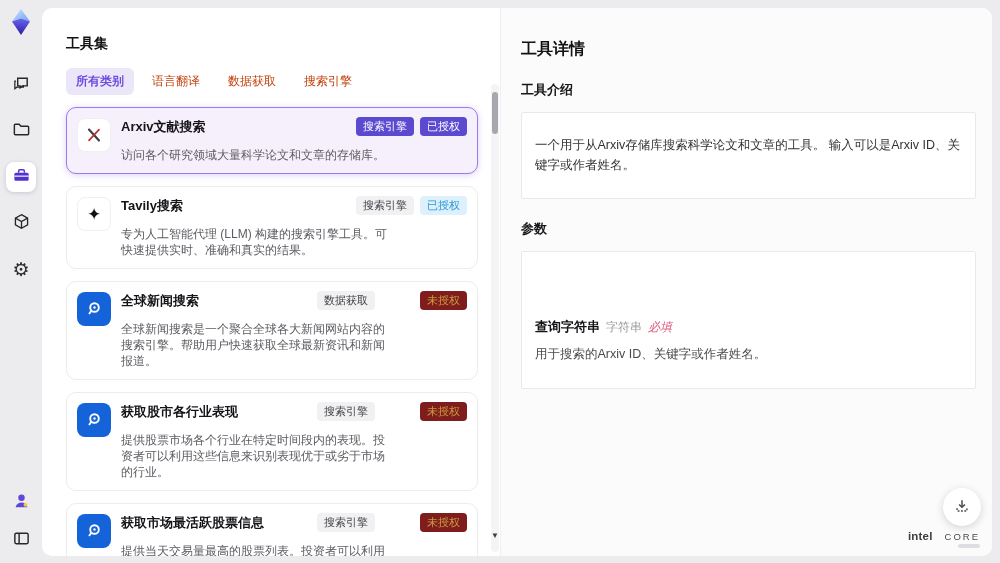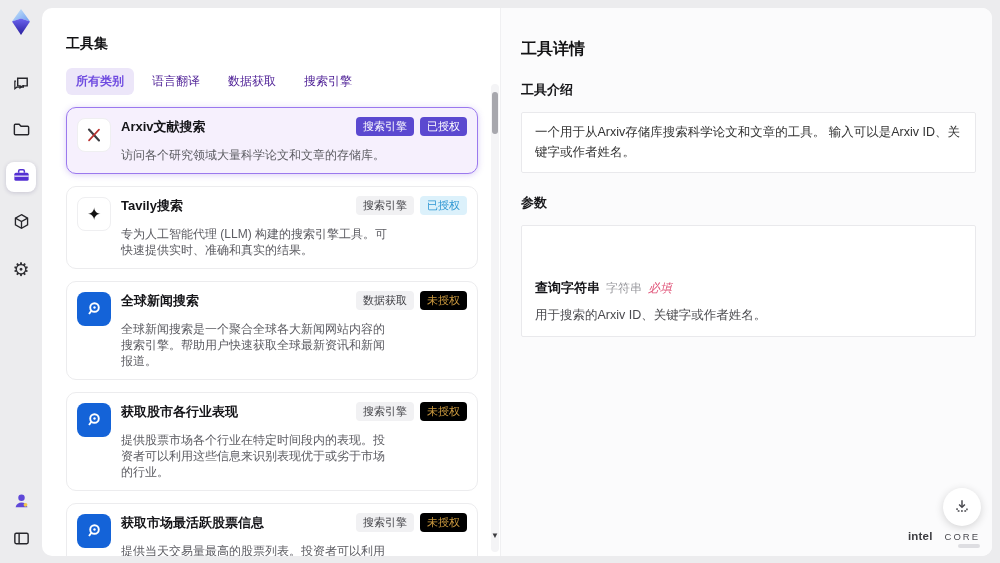--- a/index.html
+++ b/index.html
@@ -16,52 +16,52 @@
   .rail-bottom{margin-top:auto;margin-bottom:8px;display:flex;flex-direction:column;align-items:center;gap:8px;}
   .gear-glyph{font-size:19px;color:#2f2f33;line-height:1;font-family:"DejaVu Sans",sans-serif;}
 
   
   .win{position:absolute;left:42px;top:8px;width:950px;height:548px;background:#fff;border-radius:10px;overflow:hidden;}
 
   
   .list-col{position:absolute;left:0;top:0;width:458px;height:100%;box-sizing:border-box;padding:18px 22px 0 24px;}
   .page-title{font-size:14px;font-weight:bold;color:#121214;}
   .tabs{margin-top:15px;display:flex;gap:8px;align-items:center;}
-  .tab{font-size:12px;color:#4c1d95;padding:5px 10px;border:none;background:none;border-radius:6px;cursor:pointer;
+  .tab{font-size:12px;color:#c2410c;padding:5px 10px;border:none;background:none;border-radius:6px;cursor:pointer;
        font-family:inherit;white-space:nowrap;}
   .tab.active{background:#ece6f9;color:#6f4be0;font-weight:bold;}
   .tool-list{margin-top:12px;display:flex;flex-direction:column;gap:12px;}
   .tool-card{position:relative;display:flex;gap:10px;padding:10px;border:1px solid #ececee;border-radius:10px;
              background:#fff;cursor:pointer;box-sizing:border-box;}
   .tool-card.selected{background:#f6f0fd;border:1.5px solid #9b79ee;box-shadow:0 1px 6px rgba(123,82,224,.28);}
   .tool-icon{width:34px;height:34px;border-radius:8px;display:flex;align-items:center;justify-content:center;flex:none;}
   .ic-arxiv,.ic-tavily{background:#fff;border:1px solid #efeff1;box-sizing:border-box;}
   .ic-news{background:#1463d8;}
   .tavily-glyph{font-size:17px;color:#121212;line-height:1;font-family:"DejaVu Sans",sans-serif;}
   .tool-body{min-width:0;}
   .tool-name{display:block;font-size:13px;font-weight:bold;color:#141418;line-height:17px;}
   .tool-desc{margin-top:12px;font-size:12px;color:#5c5c62;line-height:16px;max-width:270px;}
   .tool-badges{position:absolute;top:9px;right:10px;display:flex;gap:6px;}
   .badge{font-size:11px;line-height:1;padding:4px 7px;border-radius:4px;white-space:nowrap;}
   .b-solid{background:#5b49d0;color:#fff;}
   .b-gray{background:#f1f1f3;color:#3f3f44;}
   .b-blue{background:#dcf1fb;color:#2f97d3;}
-  .b-yellow{background:#000000;color:#cc9a3f;}
+  .b-yellow{background:#7f1d1d;color:#cc9a3f;margin-left:39px;}
 
   
   .vscroll{position:absolute;left:449px;top:76px;bottom:4px;width:8px;background:#f4f4f6;border-radius:4px;}
   .vscroll .thumb{position:absolute;left:1px;top:8px;width:6px;height:42px;background:#a7a7ad;border-radius:3px;}
   .vscroll .down-arrow{position:absolute;left:0;bottom:12px;width:8px;text-align:center;font-size:8px;color:#3c3c40;line-height:8px;}
 
   
   .detail-col{position:absolute;left:458px;top:0;width:492px;height:100%;box-sizing:border-box;
               background:#fbfbfc;border-left:1px solid #f0f0f2;padding:18px 16px 0 20px;}
   .detail-title{font-size:16px;font-weight:bold;color:#121214;}
   .section-heading{margin-top:21px;font-size:13px;font-weight:bold;color:#17171a;}
-  .info-box{margin-top:12px;background:#fff;border:1px solid #e9e9ec;border-radius:2px;padding:10px 13px;
+  .info-box{margin-top:12px;background:#fff;border:1px solid #e9e9ec;border-radius:2px;padding:23px 13px;
             font-size:12.5px;color:#333;line-height:1.55;}
   .param-head{display:flex;align-items:baseline;}
   .param-name{font-size:13px;font-weight:bold;color:#141418;}
   .param-type{font-size:12px;color:#97979c;margin-left:6px;margin-top:43px;}
   .param-required{font-size:12px;color:#e0557a;margin-left:6px;font-style:italic;}
   .param-desc{margin-top:8px;font-size:12.5px;color:#4a4a4e;}
 
   
   .fab{position:absolute;right:11px;bottom:30px;width:38px;height:38px;border-radius:50%;background:#fff;
        border:none;box-shadow:0 2px 8px rgba(0,0,0,.16);display:flex;align-items:center;justify-content:center;cursor:pointer;}

